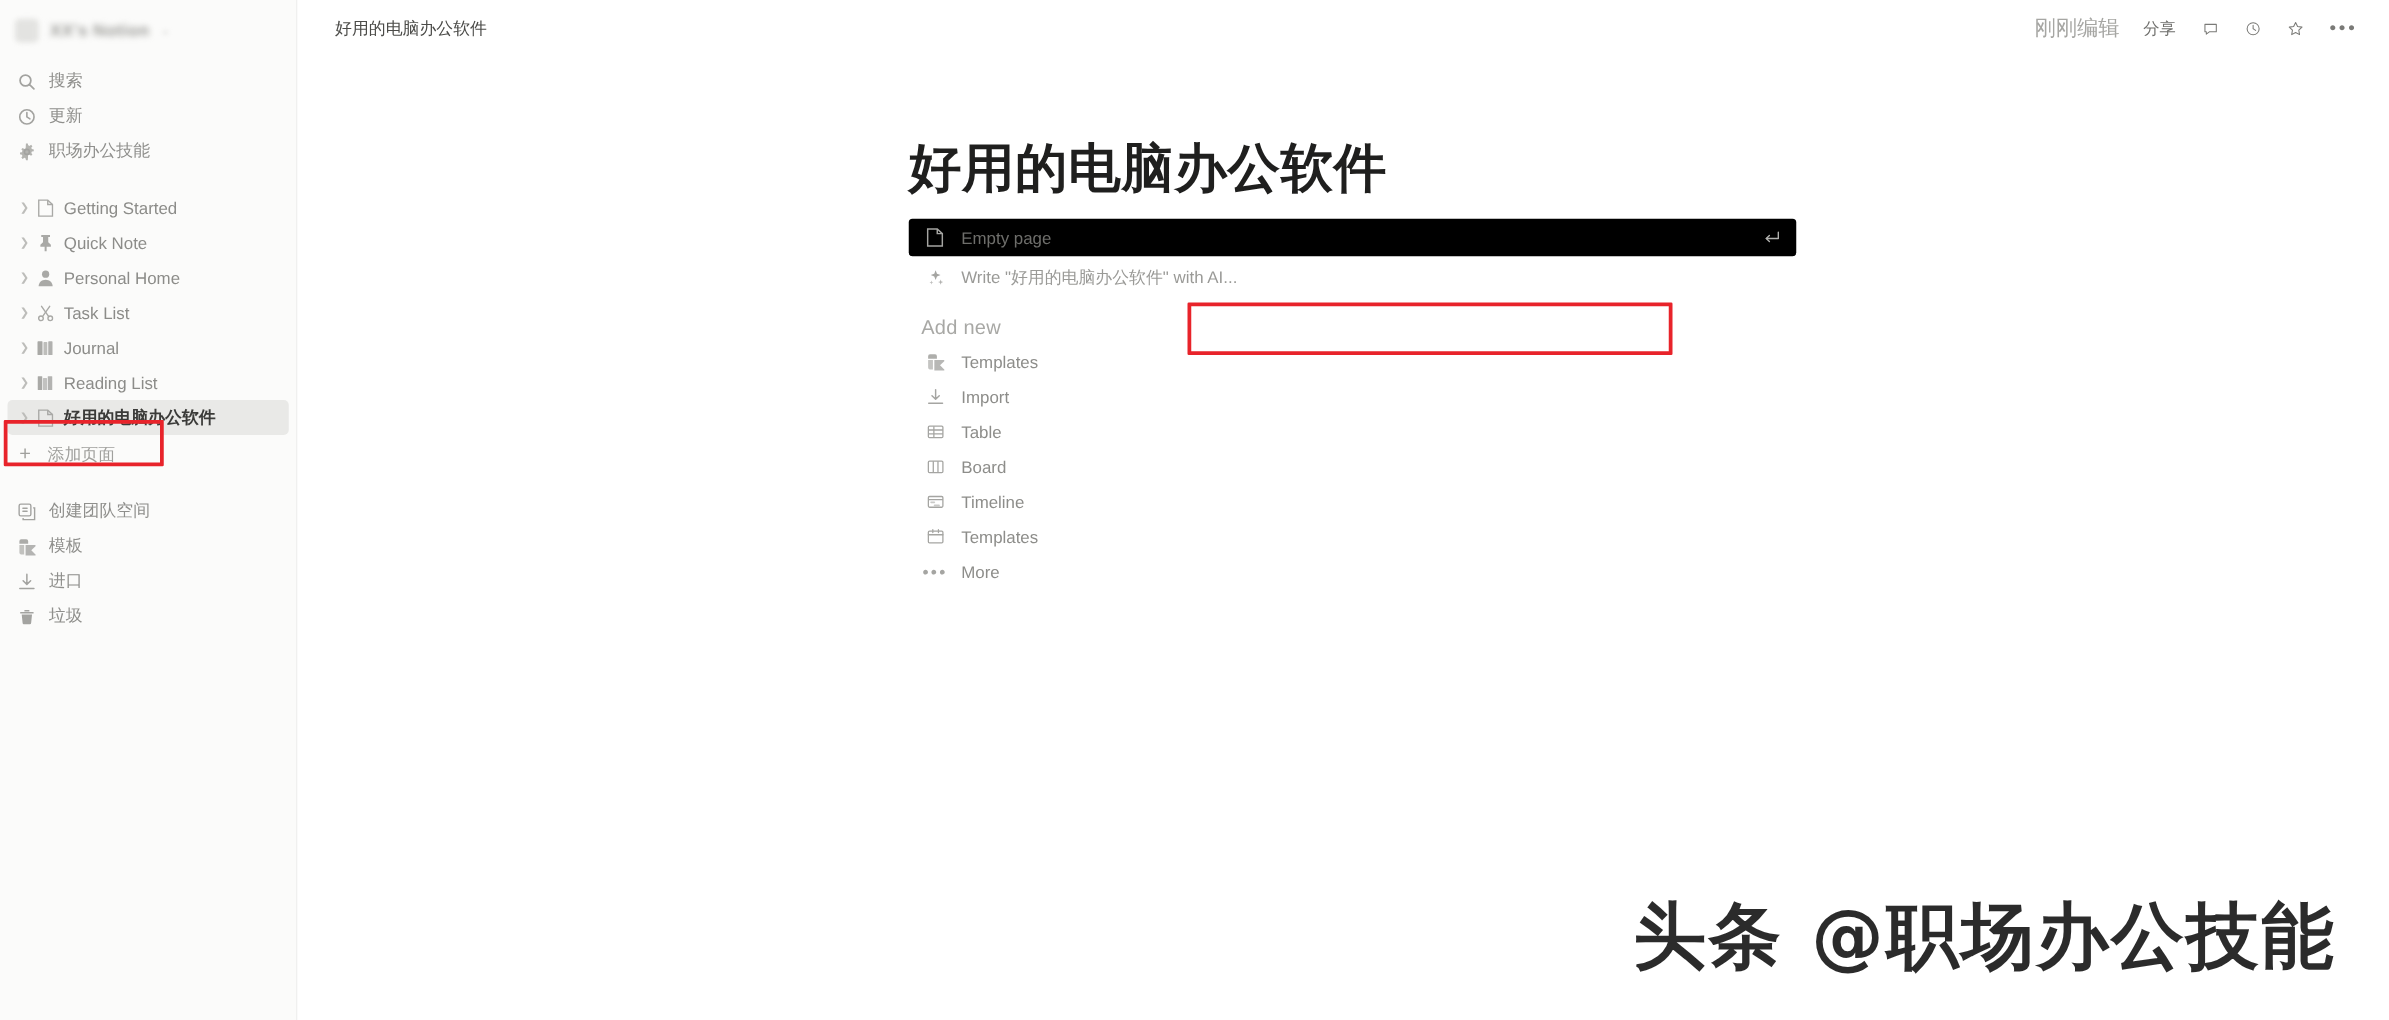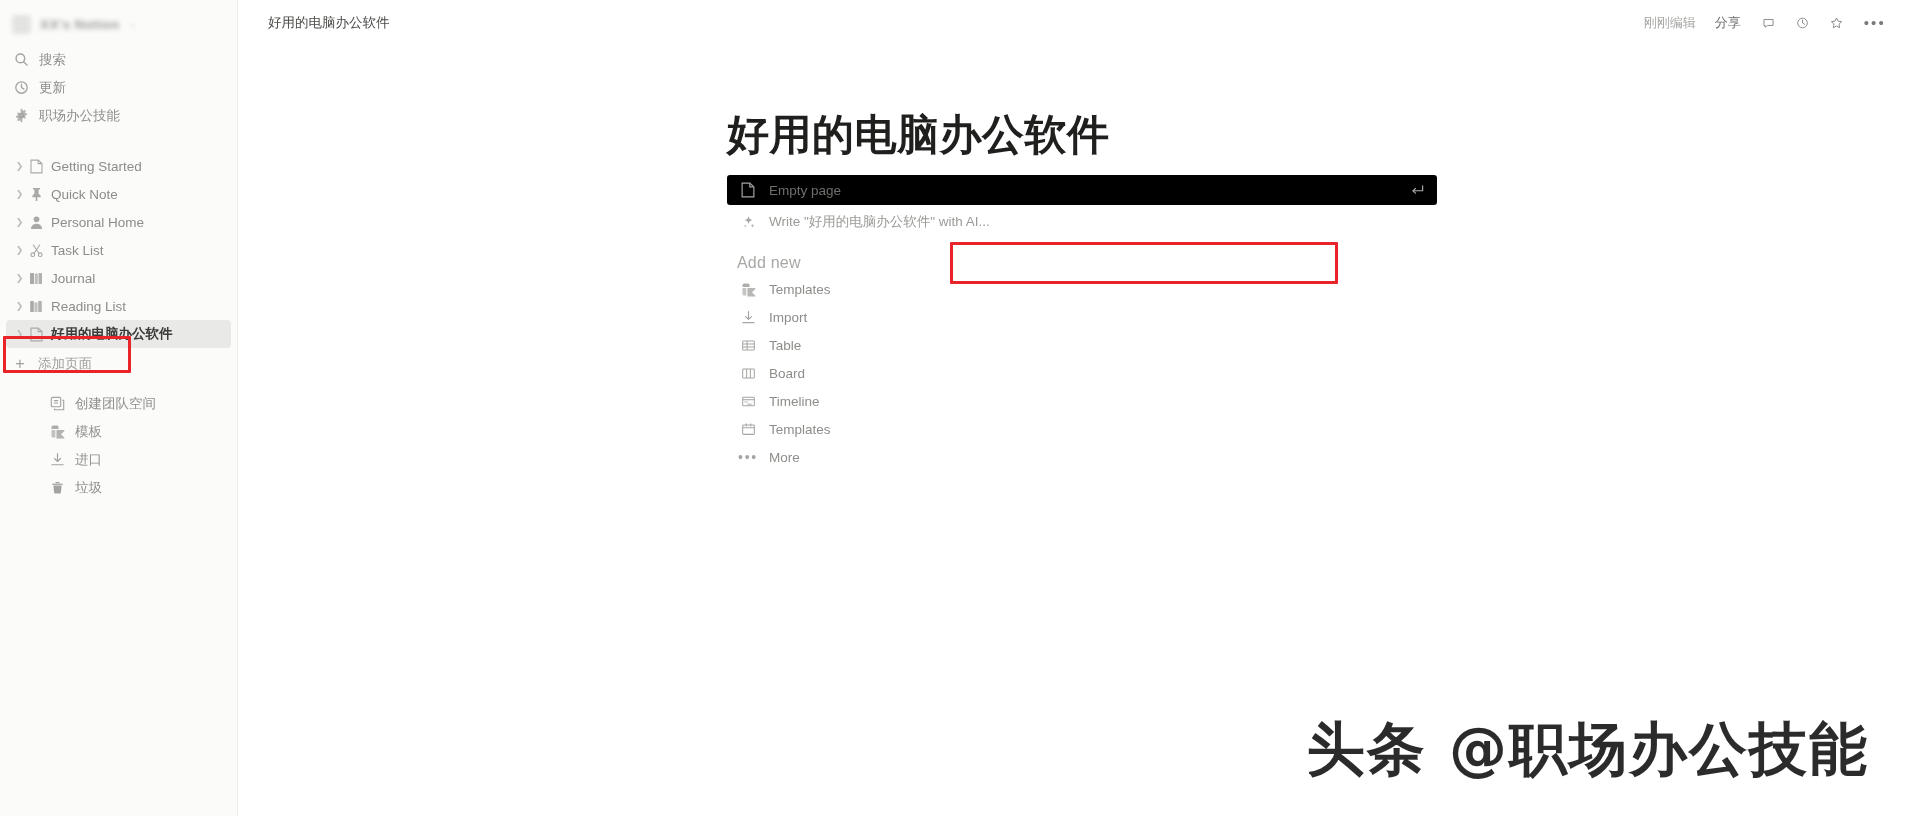--- a/index.html
+++ b/index.html
@@ -33,21 +33,21 @@
     background: #e3e3e1; flex: 0 0 19px;
     filter: blur(2.2px);
   }
   .ws-name {
     font-size: 13.5px; color: #9b9b97; font-weight: 600;
     filter: blur(2.6px); letter-spacing: .4px; white-space: nowrap;
   }
   .ws-caret { font-size: 9px; color: #b9b9b6; filter: blur(2.2px); }
 
   .nav-item {
-    display: flex; align-items: flex-start; gap: 10px;
+    display: flex; align-items: center; gap: 10px;
     height: 28px; margin: 0 6px; padding: 0 7px;
     border-radius: 4px; cursor: pointer;
     color: #8f8f8c; font-size: 13.5px; white-space: nowrap;
   }
   .nav-item .ico {
     width: 16px; height: 16px; flex: 0 0 16px;
     display: flex; align-items: center; justify-content: center;
     color: #a3a3a0;
   }
   .nav-item .ico svg { display: block; }
@@ -78,35 +78,35 @@
     display: flex; align-items: center; gap: 11px;
     height: 28px; margin: 2px 6px 0 6px; padding: 0 7px;
     border-radius: 4px; cursor: pointer;
     color: #a0a09d; font-size: 13.5px;
   }
   .add-page .plus {
     width: 14px; flex: 0 0 14px; display:flex; align-items:center; justify-content:center;
     font-size: 16px; line-height: 1; color: #a0a09d; font-weight: 300;
   }
 
-  .sb-bottom { margin-top: 17px; margin-left: 36px; }
+  .sb-bottom { margin-top: 17px; }
 
   
   .main { position: relative; flex: 1 1 auto; height: 816px; background: #fff; }
 
   .topbar {
     height: 45px; display: flex; align-items: center;
     padding: 0 17px 0 24px;
   }
   .breadcrumb {
     font-size: 13.5px; color: #4b4b48; white-space: nowrap; cursor: pointer;
     padding: 3px 6px; border-radius: 4px;
   }
   .top-right { margin-left: auto; display: flex; align-items: center; gap: 5px; }
-  .edited-label { font-size: 13px; color: #a6a6a3; padding: 4px 6px; white-space: nowrap; }
+  .edited-label { font-size: 17px; color: #a6a6a3; padding: 4px 6px; white-space: nowrap; }
   .top-btn {
     font-size: 13px; color: #6f6f6c; padding: 5px 8px;
     border-radius: 4px; cursor: pointer; white-space: nowrap;
     display: flex; align-items: center; justify-content: center;
   }
   .top-icon { width: 29px; height: 28px; color: #7a7a77; }
   .top-icon svg { display: block; }
   .dots { letter-spacing: 2.2px; font-size: 15px; line-height: 10px; color: #7a7a77; }
 
   

